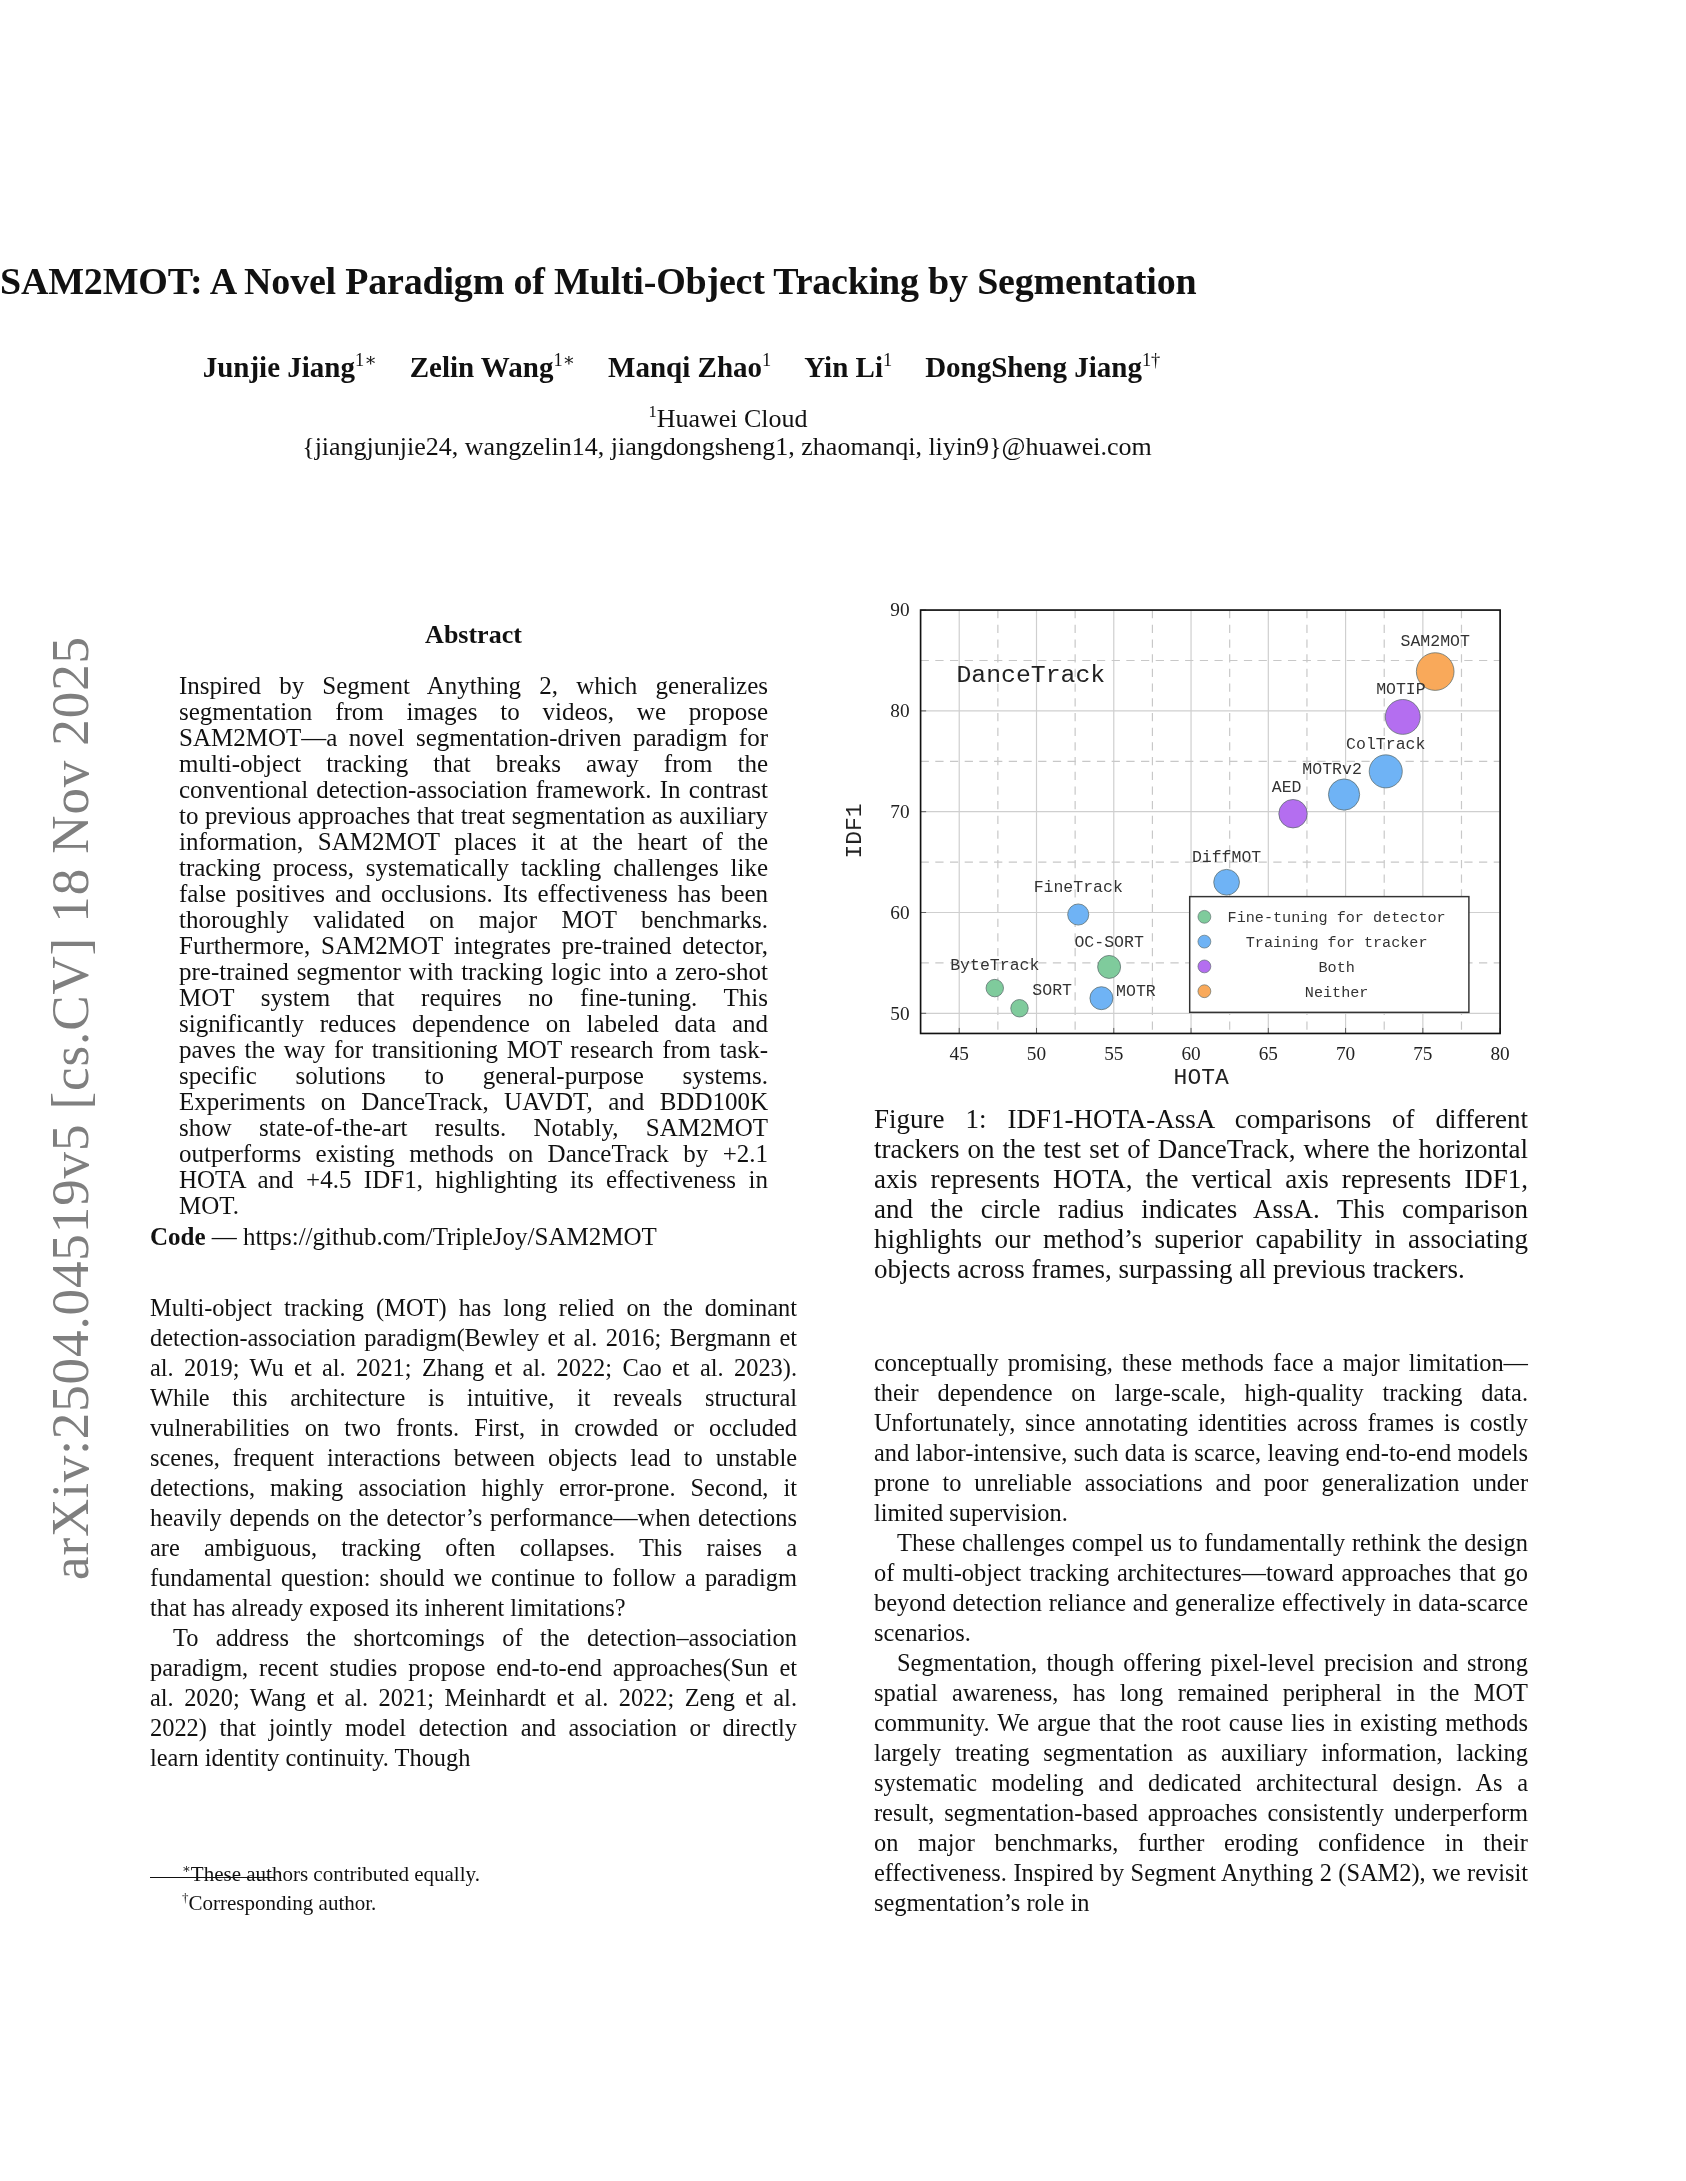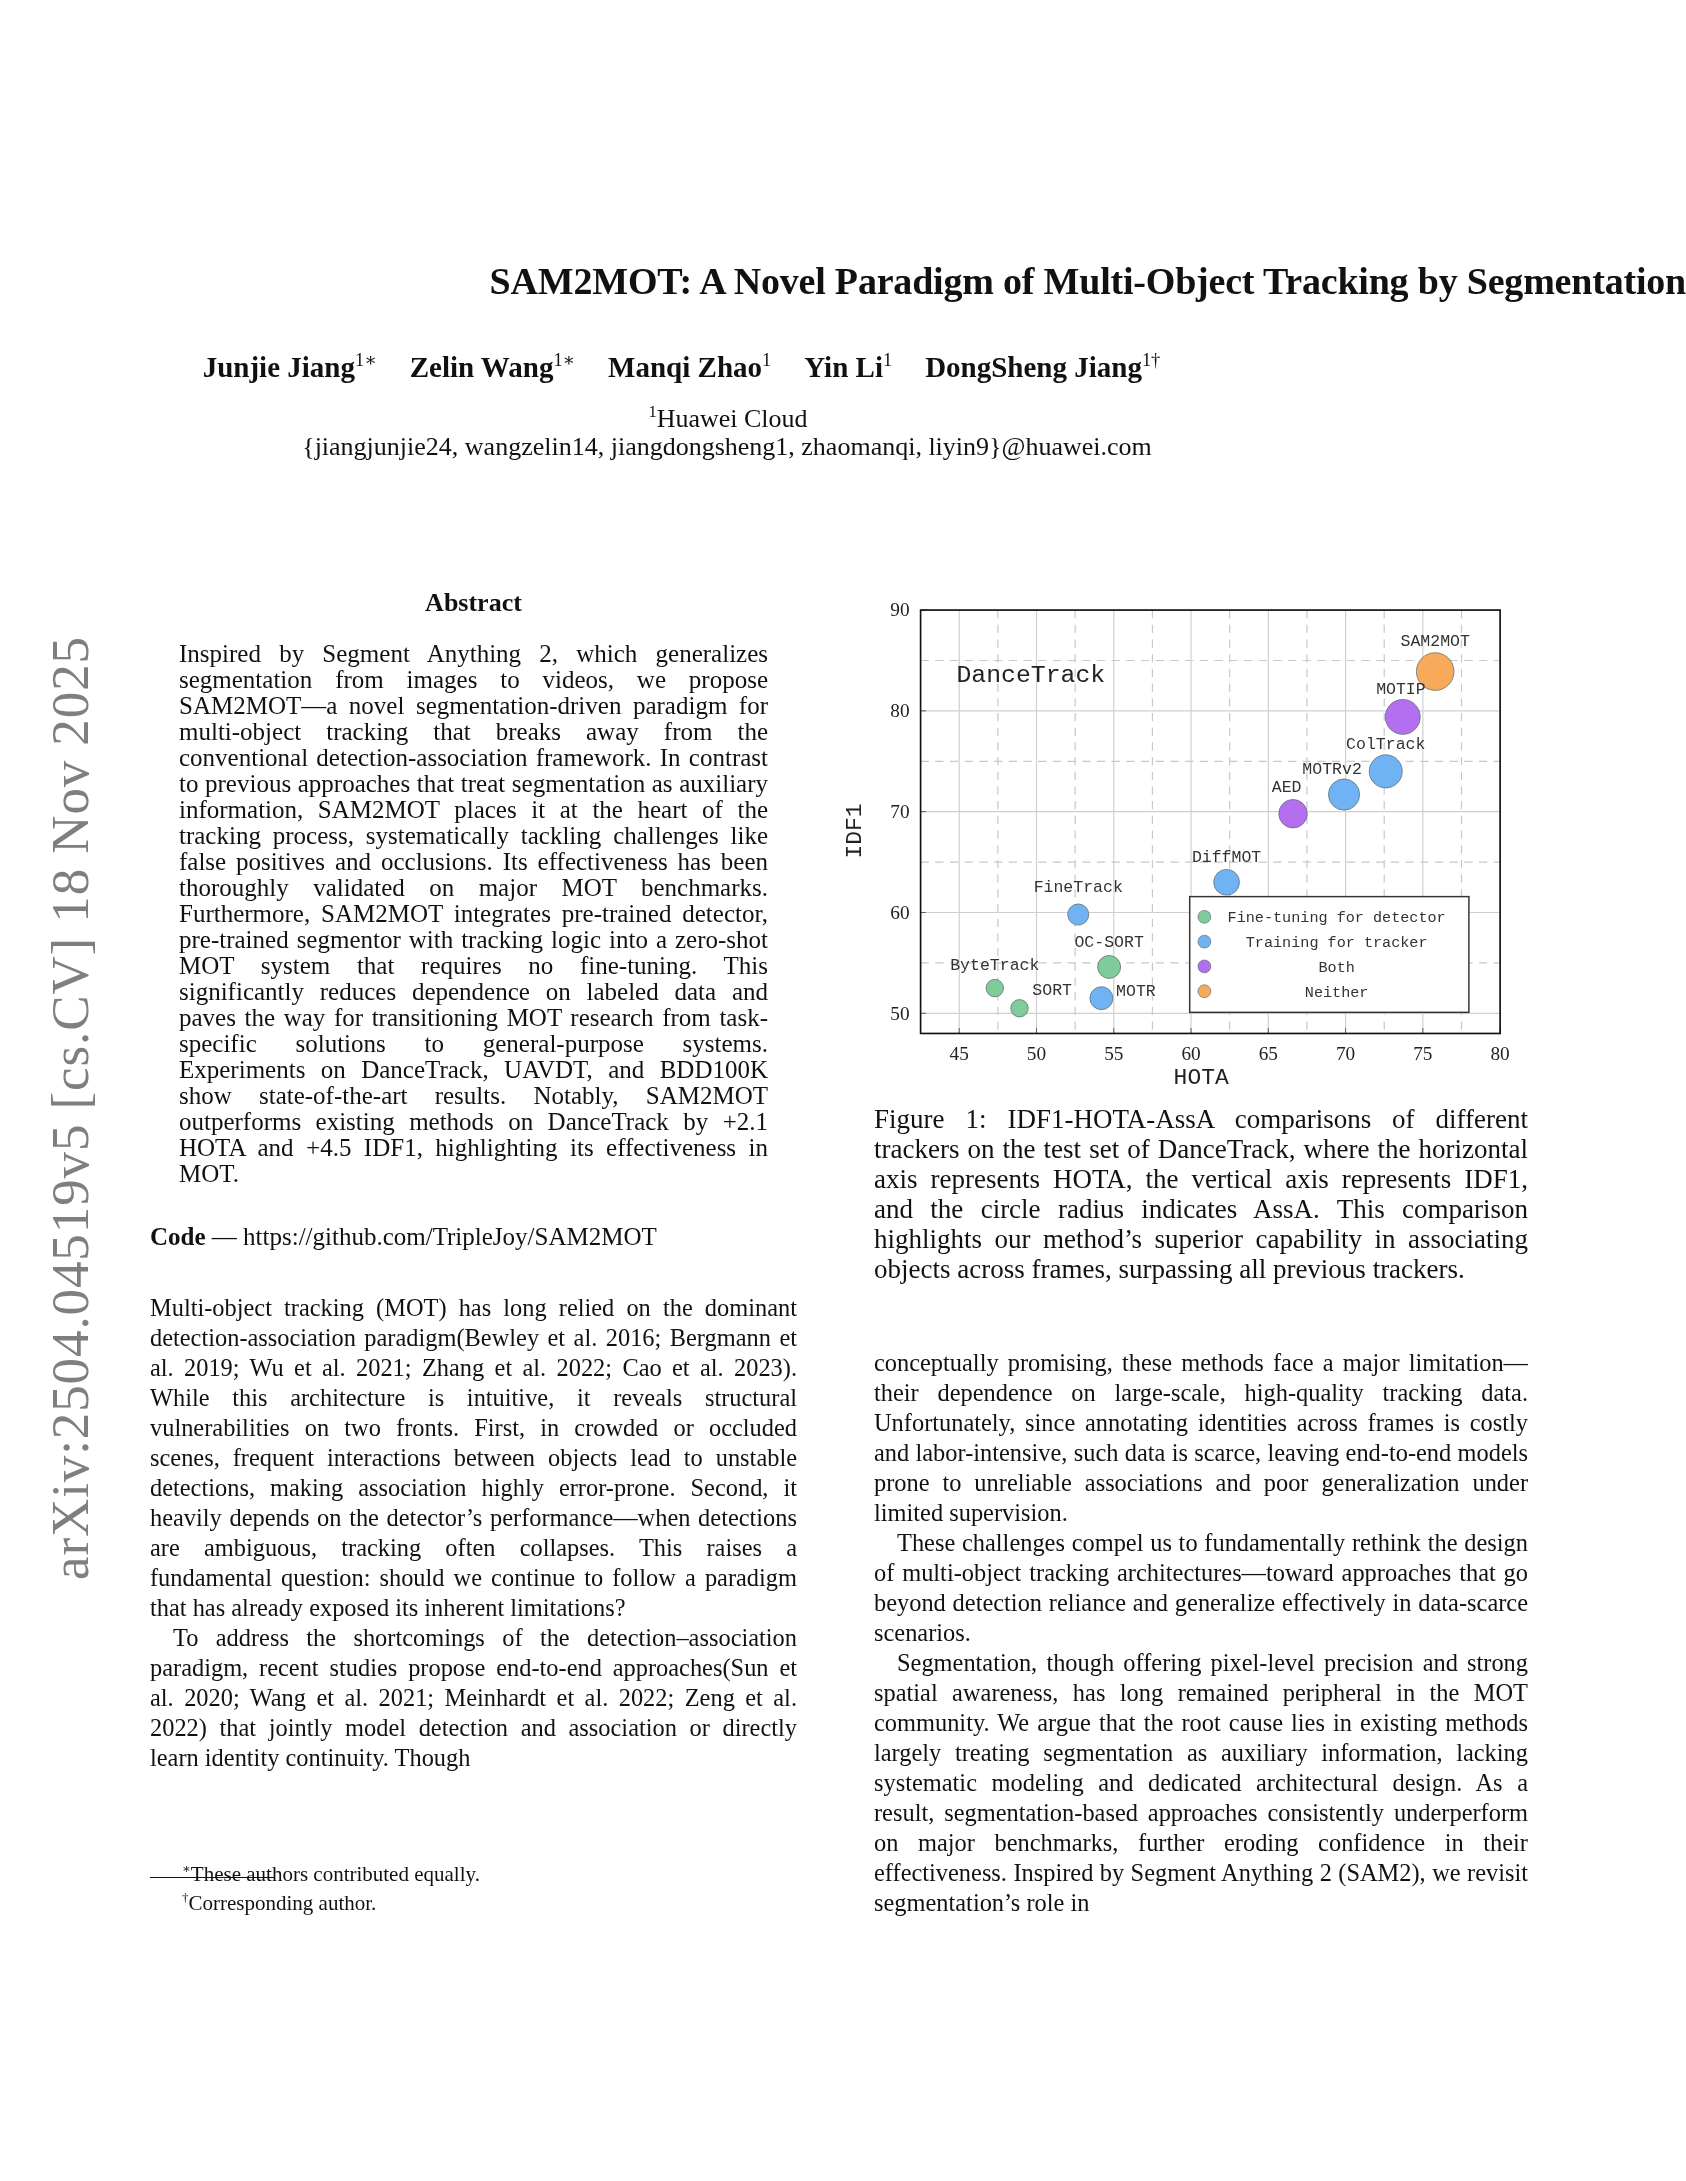--- a/index.html
+++ b/index.html
@@ -1,19 +1,19 @@
 <!DOCTYPE html>
 <html style="font-size:14.7px"><head>
 <meta charset="utf-8">
 <style>
   html, body { margin:0; padding:0; background:#ffffff; }
   body { width:1686px; height:2182px; position:relative; overflow:hidden;
          font-family:"Liberation Serif", "DejaVu Serif", serif; color:#111; }
   .abs { position:absolute; }
-  .title { left:0; width:1686px; top:259px; text-align:right; font-weight:bold; font-size:38px; letter-spacing:-0.2px; }
+  .title { left:0; width:1686px; top:259px; text-align:left; font-weight:bold; font-size:38px; letter-spacing:-0.2px; }
   .authors { left:0; width:1363px; top:349px; text-align:center; font-weight:bold; font-size:29px; }
   .authors .au { margin:0 16.5px; }
   .authors sup { font-weight:normal; font-size:18.4px; }
   .affil { left:0; width:1456px; top:402px; text-align:center; font-size:26px; }
   .affil sup { font-size:16.5px; }
   .emails { left:0; width:1454px; top:432px; text-align:center; font-size:26px; }
   .arxiv { left:40px; top:1580px; transform-origin:0 0; transform:rotate(-90deg);
            font-size:53px; color:#7f7f7f; white-space:nowrap; letter-spacing:0.9px; width:992px; }
   .col-left { left:150px; width:647px; }
   .col-right { left:874px; width:654px; }
@@ -36,21 +36,21 @@
 </head>
 <body>
 
 <div class="abs title">SAM2MOT: A Novel Paradigm of Multi-Object Tracking by Segmentation</div>
 <div class="abs authors" id="authors"><span class="au">Junjie Jiang<sup>1∗</sup></span><span class="au">Zelin Wang<sup>1∗</sup></span><span class="au">Manqi Zhao<sup>1</sup></span><span class="au">Yin Li<sup>1</sup></span><span class="au">DongSheng Jiang<sup>1†</sup></span></div>
 <div class="abs affil"><sup>1</sup><span>Huawei Cloud</span></div>
 <div class="abs emails">{jiangjunjie24, wangzelin14, jiangdongsheng1, zhaomanqi, liyin9}@huawei.com</div>
 
 <div class="abs arxiv">arXiv:2504.04519v5  [cs.CV]  18 Nov 2025</div>
 
-<div class="abs col-left" style="top:588px;">
+<div class="abs col-left" style="top:620px;">
   <div class="h-abs">Abstract</div>
   <div class="abs-body" style="margin-top:23px;">Inspired by Segment Anything 2, which generalizes segmentation from images to videos, we propose SAM2MOT—a novel segmentation-driven paradigm for multi-object tracking that breaks away from the conventional detection-association framework. In contrast to previous approaches that treat segmentation as auxiliary information, SAM2MOT places it at the heart of the tracking process, systematically tackling challenges like false positives and occlusions. Its effectiveness has been thoroughly validated on major MOT benchmarks. Furthermore, SAM2MOT integrates pre-trained detector, pre-trained segmentor with tracking logic into a zero-shot MOT system that requires no fine-tuning. This significantly reduces dependence on labeled data and paves the way for transitioning MOT research from task-specific solutions to general-purpose systems. Experiments on DanceTrack, UAVDT, and BDD100K show state-of-the-art results. Notably, SAM2MOT outperforms existing methods on DanceTrack by +2.1 HOTA and +4.5 IDF1, highlighting its effectiveness in MOT.</div>
 </div>
 
 <div class="abs col-left code" style="top:1199px;">
   <b>Code</b><span> — </span><span>https://github.com/TripleJoy/SAM2MOT</span>
 </div>
 
 <div class="abs col-left" style="top:1282px;">
   <div class="body" style="margin-top:11px;">

